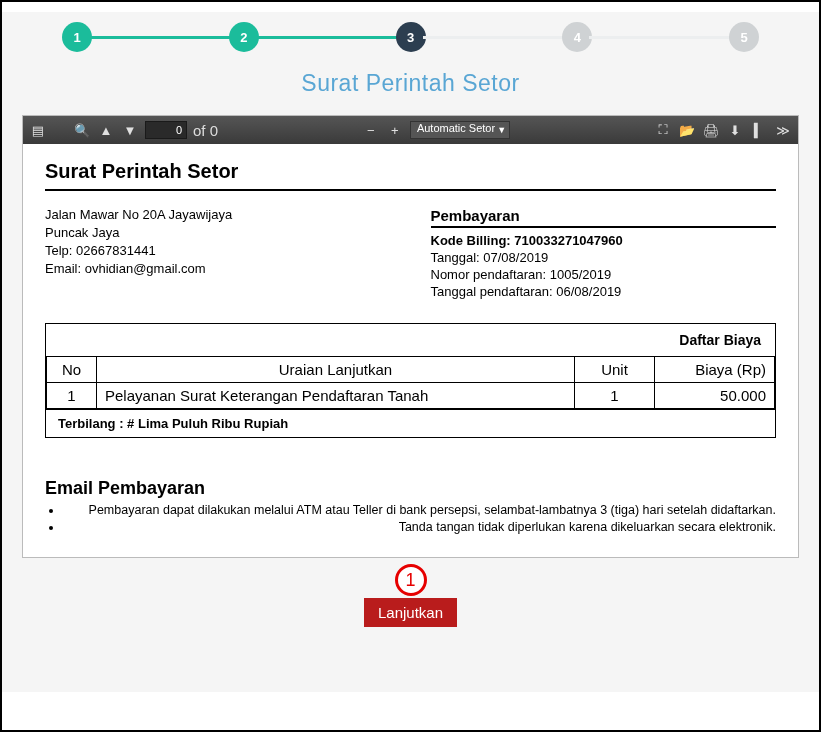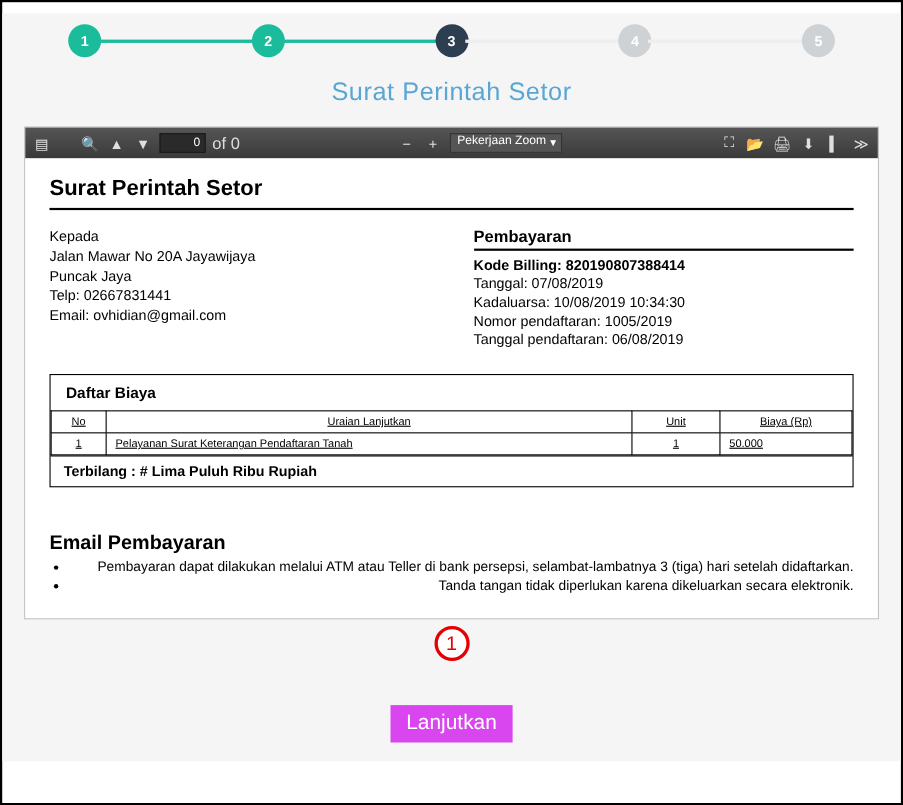--- a/index.html
+++ b/index.html
@@ -121,27 +121,27 @@
   .doc-hr { border: none; border-top: 2px solid #000; margin: 6px 0 16px 0;}
   .twocol { display: flex; gap: 40px; }
   .twocol > div { flex: 1; }
   .kepada { margin-bottom: 3px; }
   .pembayaran-title { font-size: 15px; font-weight: bold; margin-bottom: 2px;}
   .pembayaran-hr { border-top: 2px solid #000; width: 100%; margin: 2px 0 5px 0;}
   .kv { margin-bottom: 2px; }
   
   
   .biaya-wrap { border: 1px solid #000; margin-top: 22px;}
-  .biaya-title { padding: 8px 14px; font-weight: bold; font-size: 14px;}
-  table.biaya { width: 100%; border-collapse: collapse; font-size: 10px; text-decoration: underline;}
+  .biaya-title { padding: 8px 14px; font-weight: bold; font-size: 14px; text-align: right;}
+  table.biaya { width: 100%; border-collapse: collapse; font-size: 15px;}
   table.biaya th, table.biaya td { border: 1px solid #000; padding: 4px 8px; }
   table.biaya th { font-weight: normal; }
   table.biaya td.num, table.biaya th.num { text-align: center; width: 50px;}
   table.biaya td.unit, table.biaya th.unit { text-align: center; width: 80px;}
-  table.biaya td.amt, table.biaya th.amt { width: 120px;}
+  table.biaya td.amt, table.biaya th.amt { text-align: right; width: 120px;}
   .terbilang { padding: 6px 12px; font-weight: bold; font-size: 13px; border-top: 1px solid #000;}
 
   .cara-title { font-size: 18px; font-weight: bold; margin-top: 40px;}
   .cara-list { margin: 4px 0 0 18px; padding: 0; font-size: 12.5px;}
   .cara-list li { margin-bottom: 3px; text-align: right; }
 
   
   .bottom-area {
     display:flex;
     flex-direction:column;
@@ -154,27 +154,26 @@
     border: 3px solid #e60000;
     border-radius: 50%;
     display:flex; align-items:center; justify-content:center;
     color:#e60000;
     font-size:18px;
     font-weight: 500;
     background:#fff;
     margin-bottom: 2px;
   }
   .btn-continue {
-    background:#d946ef;
+    background:#b91c1c;
     color:#fff;
     border:none;
     padding: 6px 14px;
-    font-size:19px;
+    font-size:15px;
     cursor:pointer;
-    margin-top:38px;
   }
 </style>
 </head>
 <body>
 
 <div class="content-area">
 
 <div class="stepper">
   <div class="step done">1</div>
   <div class="connector done"></div>
@@ -194,46 +193,44 @@
     <span class="tb-btn">▤</span>
     <span style="width:14px"></span>
     <span class="tb-btn">🔍</span>
     <span class="tb-btn">▲</span>
     <span class="tb-btn">▼</span>
     <input class="tb-input" value="0" style="">
     <span class="tb-text">of 0</span>
     <span class="tb-sep"></span>
     <span class="tb-btn">−</span>
     <span class="tb-btn">+</span>
-    <span class="tb-select"><span>Pekerjaan Zoom</span><span class="tri">▼</span></span>
+    <span class="tb-select"><span>Automatic Setor</span><span class="tri">▼</span></span>
     <span class="tb-sep"></span>
     <span class="tb-btn">⛶</span>
     <span class="tb-btn">📂</span>
     <span class="tb-btn">🖨</span>
     <span class="tb-btn">⬇</span>
     <span class="tb-btn">▍</span>
     <span class="tb-btn">≫</span>
   </div>
   <div class="pdf-page">
     <div class="doc-title">Surat Perintah Setor</div>
     <hr class="doc-hr">
     <div class="twocol">
       <div>
-        <div class="kepada">Kepada</div>
         <div class="kepada">Jalan Mawar No 20A Jayawijaya</div>
         <div class="kepada">Puncak Jaya</div>
         <div class="kepada"><span>Telp:</span> <span>02667831441</span></div>
         <div class="kepada"><span>Email:</span> <span>ovhidian@gmail.com</span></div>
       </div>
       <div>
         <div class="pembayaran-title">Pembayaran</div>
         <div class="pembayaran-hr"></div>
-        <div class="kv"><b><span>Kode Billing:</span> <span>820190807388414</span></b></div>
+        <div class="kv"><b><span>Kode Billing:</span> <span>710033271047960</span></b></div>
         <div class="kv"><span>Tanggal:</span> <span>07/08/2019</span></div>
-        <div class="kv"><span>Kadaluarsa:</span> <span>10/08/2019 10:34:30</span></div>
         <div class="kv"><span>Nomor pendaftaran:</span> <span>1005/2019</span></div>
         <div class="kv"><span>Tanggal pendaftaran:</span> <span>06/08/2019</span></div>
       </div>
     </div>
 
     <div class="biaya-wrap">
       <div class="biaya-title">Daftar Biaya</div>
       <table class="biaya">
         <thead>
           <tr>

